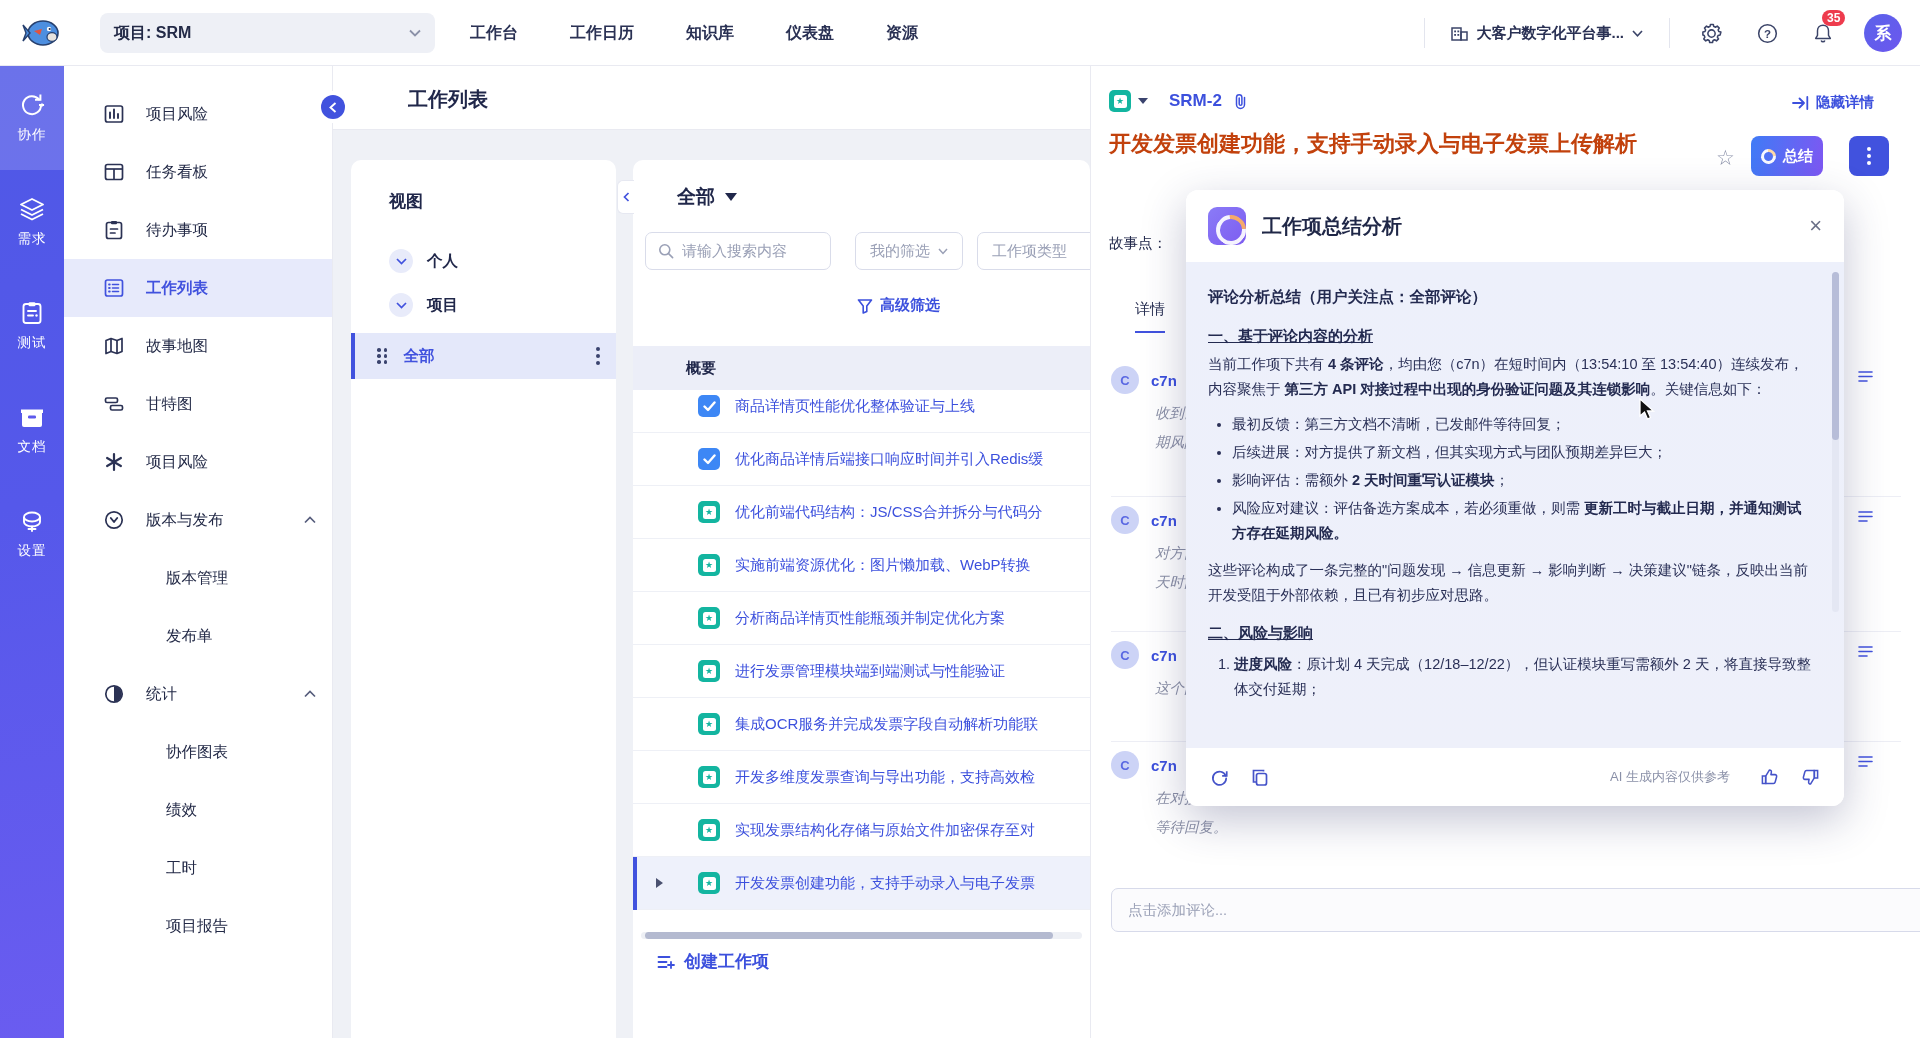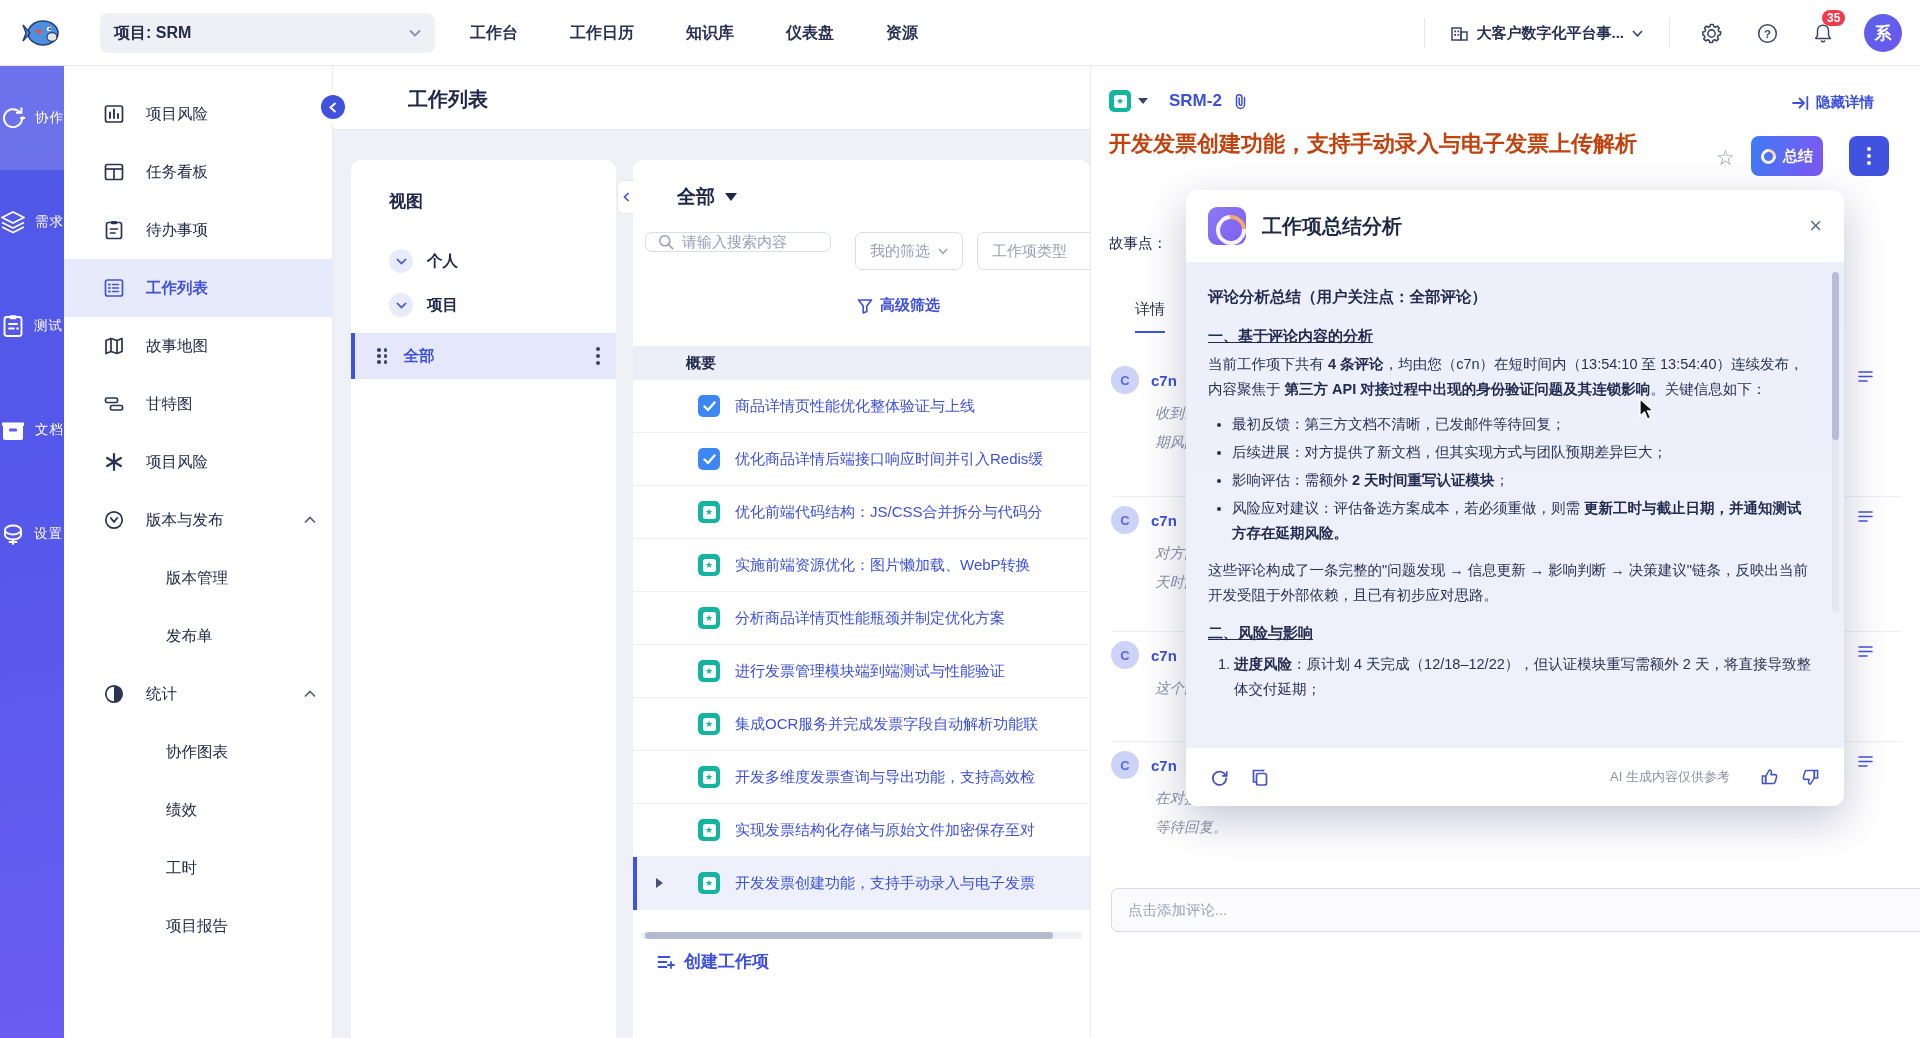--- a/index.html
+++ b/index.html
@@ -22,21 +22,21 @@
   .icon-btn { width:30px; height:30px; display:flex; align-items:center; justify-content:center; cursor:pointer; color:#3b4468; }
   .bell-wrap { position:relative; }
   .badge { position:absolute; top:-8px; left:14px; background:#ee3b4d; color:#fff; font-size:12px; font-weight:bold;
     border-radius:9px; padding:1px 5px; line-height:14px; }
   .avatar { width:38px; height:38px; border-radius:50%; background:linear-gradient(135deg,#5a62ea,#6c57ee);
     color:#fff; font-size:17px; font-weight:bold; display:flex; align-items:center; justify-content:center; cursor:pointer; }
 
   
   #rail { left:0; top:66px; width:64px; height:972px; z-index:25;
     background:linear-gradient(170deg,#4f58e6 0%,#5558ea 45%,#6a5cf0 100%); }
-  .rail-item { width:64px; height:104px; display:flex; align-items:center; justify-content:center;
+  .rail-item { width:64px; height:104px; display:flex; flex-direction:column; align-items:center; justify-content:center;
     gap:9px; color:#fff; cursor:pointer; }
   .rail-item.active { background:rgba(255,255,255,.16); }
   .rail-label { font-size:13.5px; letter-spacing:1px; }
 
   
   #sidebar { left:64px; top:66px; width:269px; height:972px; background:#fff; border-right:1px solid #e9eaf1; z-index:24; padding-top:19px; }
   .side-item { height:58px; display:flex; align-items:center; padding:0 16px 0 40px; gap:22px; font-size:15.5px; color:#232a47; cursor:pointer; }
   .side-item.active { background:#e7eafb; color:#4152de; font-weight:bold; }
   .side-item.indent { padding-left:102px; }
   .side-item .sic { width:20px; height:20px; flex:0 0 20px; display:flex; align-items:center; justify-content:center; }
@@ -60,28 +60,28 @@
   .kebab { display:flex; flex-direction:column; gap:3px; cursor:pointer; }
   .kebab i { width:4px; height:4px; border-radius:50%; background:#3a436e; }
 
   
   #list-card { left:633px; top:160px; width:457px; height:878px; background:#fff; border-radius:10px 10px 0 0; z-index:3; overflow:hidden; }
   .list-collapse-tab { left:617px; top:180px; width:17px; height:34px; background:#fff; border:1px solid #e6e8f1; border-right:none;
     border-radius:6px 0 0 6px; display:flex; align-items:center; justify-content:center; color:#4152de; z-index:4; cursor:pointer; }
   .list-title-row { position:absolute; left:44px; top:24px; display:flex; align-items:center; gap:10px; cursor:pointer; }
   .list-title { font-size:19px; font-weight:bold; color:#20274a; }
   .tri-down { width:0; height:0; border-left:6px solid transparent; border-right:6px solid transparent; border-top:8px solid #20274a; }
-  .search-box { position:absolute; left:12px; top:72px; width:186px; height:20px; border:1px solid #d9dcea; border-radius:7px;
+  .search-box { position:absolute; left:12px; top:72px; width:186px; height:38px; border:1px solid #d9dcea; border-radius:7px;
     display:flex; align-items:center; gap:8px; padding:0 12px; color:#9aa0b6; background:#fff; }
   .search-box span { font-size:15px; }
   .chip { position:absolute; top:72px; height:38px; border:1px solid #d9dcea; border-radius:7px; display:flex; align-items:center;
     gap:8px; padding:0 14px; font-size:15px; color:#9aa0b6; background:#fff; cursor:pointer; white-space:nowrap; }
   .adv-filter { position:absolute; left:224px; top:136px; display:flex; align-items:center; gap:7px; color:#3c50dd;
     font-size:15px; font-weight:bold; cursor:pointer; }
-  .col-head { position:absolute; left:0; top:186px; width:457px; height:34px; background:#eceef8; display:flex; align-items:center; }
+  .col-head { position:absolute; left:0; top:186px; width:457px; height:44px; background:#eceef8; display:flex; align-items:center; }
   .col-head span { margin-left:53px; font-size:15px; font-weight:bold; color:#20274a; }
   .wrow { position:absolute; left:0; width:457px; height:53px; display:flex; align-items:center; border-bottom:1px solid #eef0f6; cursor:pointer; }
   .wrow .ticon { margin-left:65px; }
   .wrow.sel { background:#eef1fb; }
   .selbar { position:absolute; left:0; top:0; width:4px; height:53px; background:#4152de; }
   .caret-r { position:absolute; left:23px; width:0; height:0; border-top:5px solid transparent; border-bottom:5px solid transparent; border-left:7px solid #4a5170; }
   .ticon { width:22px; height:22px; border-radius:5px; display:flex; align-items:center; justify-content:center; flex:0 0 22px; }
   .ticon.task { background:#3d87f5; }
   .ticon.story { background:#13b5a0; }
   .story-inner { width:13px; height:13px; background:#fff; border-radius:2.5px; display:flex; align-items:center; justify-content:center;

